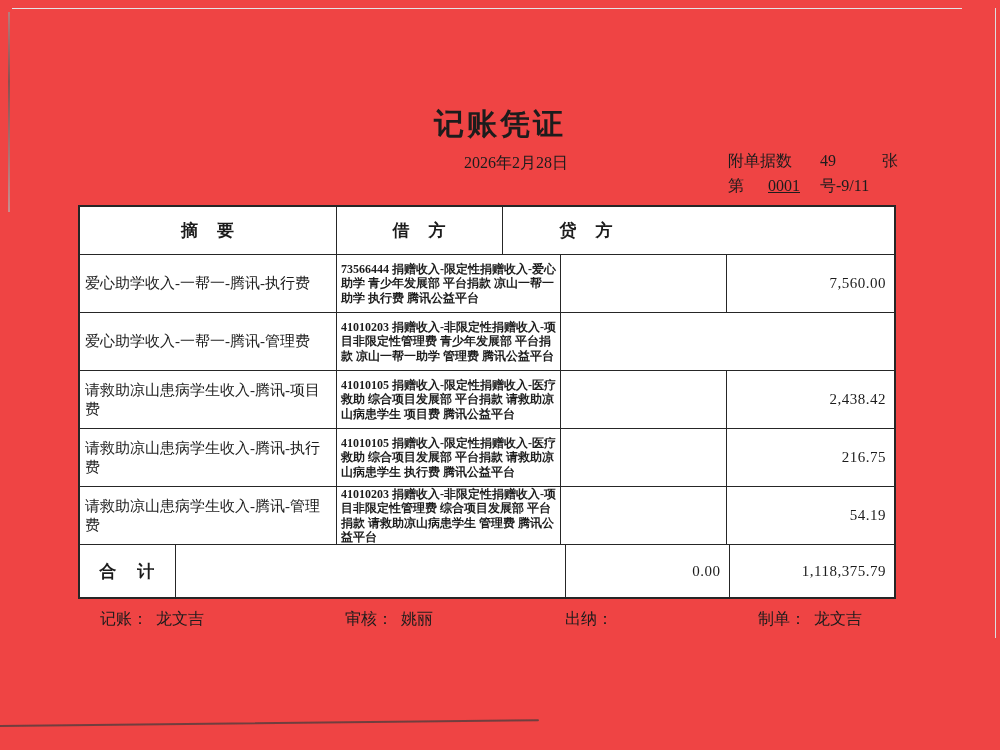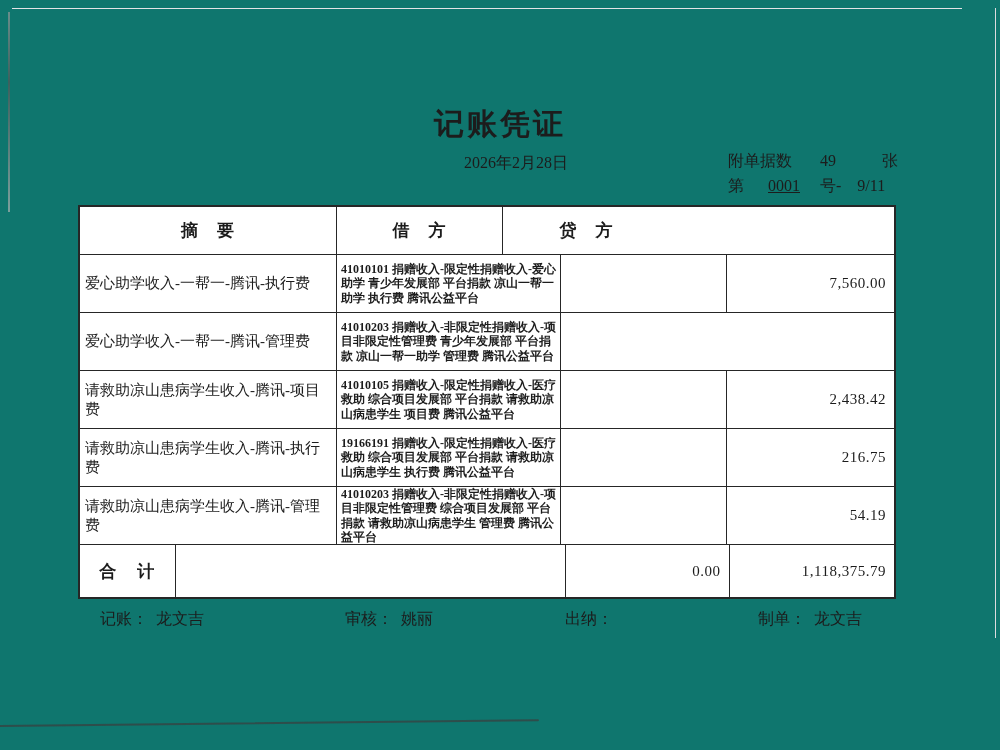--- a/index.html
+++ b/index.html
@@ -1,41 +1,41 @@
 <!DOCTYPE html>
 <html><head>
 <meta charset="utf-8">
 <style>
   html,body{margin:0;padding:0;}
   body{
     width:1000px;height:750px;background:#ffffff;
     font-family:"Liberation Serif","DejaVu Serif",serif;
     color:#1c1c1c;overflow:hidden;
   }
-  .page{position:relative;width:1000px;height:750px;background:#0f766e;}
+  .page{position:relative;width:1000px;height:750px;background:#ef4444;}
 
   
   .edge-left{position:absolute;left:8px;top:12px;width:2px;height:200px;
     background:linear-gradient(#9a9a9a,#555 35%,#b5b5b5);opacity:.65;}
   .edge-top{position:absolute;left:12px;top:8px;width:950px;height:1px;background:#e3e3e6;}
   .edge-right{position:absolute;left:995px;top:8px;width:1px;height:630px;background:#dcdcdf;}
   .edge-bottom{position:absolute;left:-6px;top:725px;width:545px;height:2px;background:#3c3c3c;
     transform:rotate(-0.6deg);transform-origin:left center;opacity:.7;border-radius:1px;}
 
   .title{position:absolute;top:104px;left:0;width:1000px;text-align:center;
     font-size:30px;font-weight:bold;letter-spacing:3px;}
   .date-line{position:absolute;top:153px;left:16px;width:1000px;text-align:center;font-size:16px;}
 
   .attach-line{position:absolute;top:151px;left:728px;font-size:16px;white-space:nowrap;}
   .attach-line .count{margin-left:28px;}
   .attach-line .unit{margin-left:46px;}
   .number-line{position:absolute;top:176px;left:728px;font-size:16px;white-space:nowrap;}
   .number-line .num{margin-left:24px;text-decoration:underline;}
   .number-line .suffix{margin-left:20px;}
-  .number-line .pageind{margin-left:16px;text-align:right;}
+  .number-line .pageind{text-align:right;}
 
   .unit-line{position:absolute;top:177px;left:80px;font-size:16px;white-space:nowrap;}
   .unit-line .name{margin-left:10px;}
 
   
   .vtable{position:absolute;left:78px;top:205px;width:818px;
     border:2px solid #262626;box-sizing:border-box;background:#fff;}
   .vrow{display:flex;border-bottom:1px solid #262626;}
   .vrow:last-child{border-bottom:none;}
   .cell{box-sizing:border-box;border-right:1px solid #262626;display:flex;align-items:center;overflow:hidden;}
@@ -90,41 +90,41 @@
   <div class="vtable">
 
     <div class="vrow hrow">
       <div class="cell c-sum">摘　要</div>
       <div class="cell c-deb">借　方</div>
       <div class="cell c-cre">贷　方</div>
     </div>
 
     <div class="vrow drow">
       <div class="cell c-sum sum-cell">爱心助学收入-一帮一-腾讯-执行费</div>
-      <div class="cell c-acc acc-cell">41010101 捐赠收入-限定性捐赠收入-爱心助学 青少年发展部 平台捐款 凉山一帮一助学 执行费 腾讯公益平台</div>
+      <div class="cell c-acc acc-cell">73566444 捐赠收入-限定性捐赠收入-爱心助学 青少年发展部 平台捐款 凉山一帮一助学 执行费 腾讯公益平台</div>
       <div class="cell c-deb amt-cell"></div>
       <div class="cell c-cre amt-cell">7,560.00</div>
     </div>
 
     <div class="vrow drow">
       <div class="cell c-sum sum-cell">爱心助学收入-一帮一-腾讯-管理费</div>
       <div class="cell c-acc acc-cell">41010203 捐赠收入-非限定性捐赠收入-项目非限定性管理费 青少年发展部 平台捐款 凉山一帮一助学 管理费 腾讯公益平台</div>
       <div class="cell c-deb amt-cell"></div>
     </div>
 
     <div class="vrow drow">
       <div class="cell c-sum sum-cell">请救助凉山患病学生收入-腾讯-项目费</div>
       <div class="cell c-acc acc-cell">41010105 捐赠收入-限定性捐赠收入-医疗救助 综合项目发展部 平台捐款 请救助凉山病患学生 项目费 腾讯公益平台</div>
       <div class="cell c-deb amt-cell"></div>
       <div class="cell c-cre amt-cell">2,438.42</div>
     </div>
 
     <div class="vrow drow">
       <div class="cell c-sum sum-cell">请救助凉山患病学生收入-腾讯-执行费</div>
-      <div class="cell c-acc acc-cell">19166191 捐赠收入-限定性捐赠收入-医疗救助 综合项目发展部 平台捐款 请救助凉山病患学生 执行费 腾讯公益平台</div>
+      <div class="cell c-acc acc-cell">41010105 捐赠收入-限定性捐赠收入-医疗救助 综合项目发展部 平台捐款 请救助凉山病患学生 执行费 腾讯公益平台</div>
       <div class="cell c-deb amt-cell"></div>
       <div class="cell c-cre amt-cell">216.75</div>
     </div>
 
     <div class="vrow drow">
       <div class="cell c-sum sum-cell">请救助凉山患病学生收入-腾讯-管理费</div>
       <div class="cell c-acc acc-cell">41010203 捐赠收入-非限定性捐赠收入-项目非限定性管理费 综合项目发展部 平台捐款 请救助凉山病患学生 管理费 腾讯公益平台</div>
       <div class="cell c-deb amt-cell"></div>
       <div class="cell c-cre amt-cell">54.19</div>
     </div>

